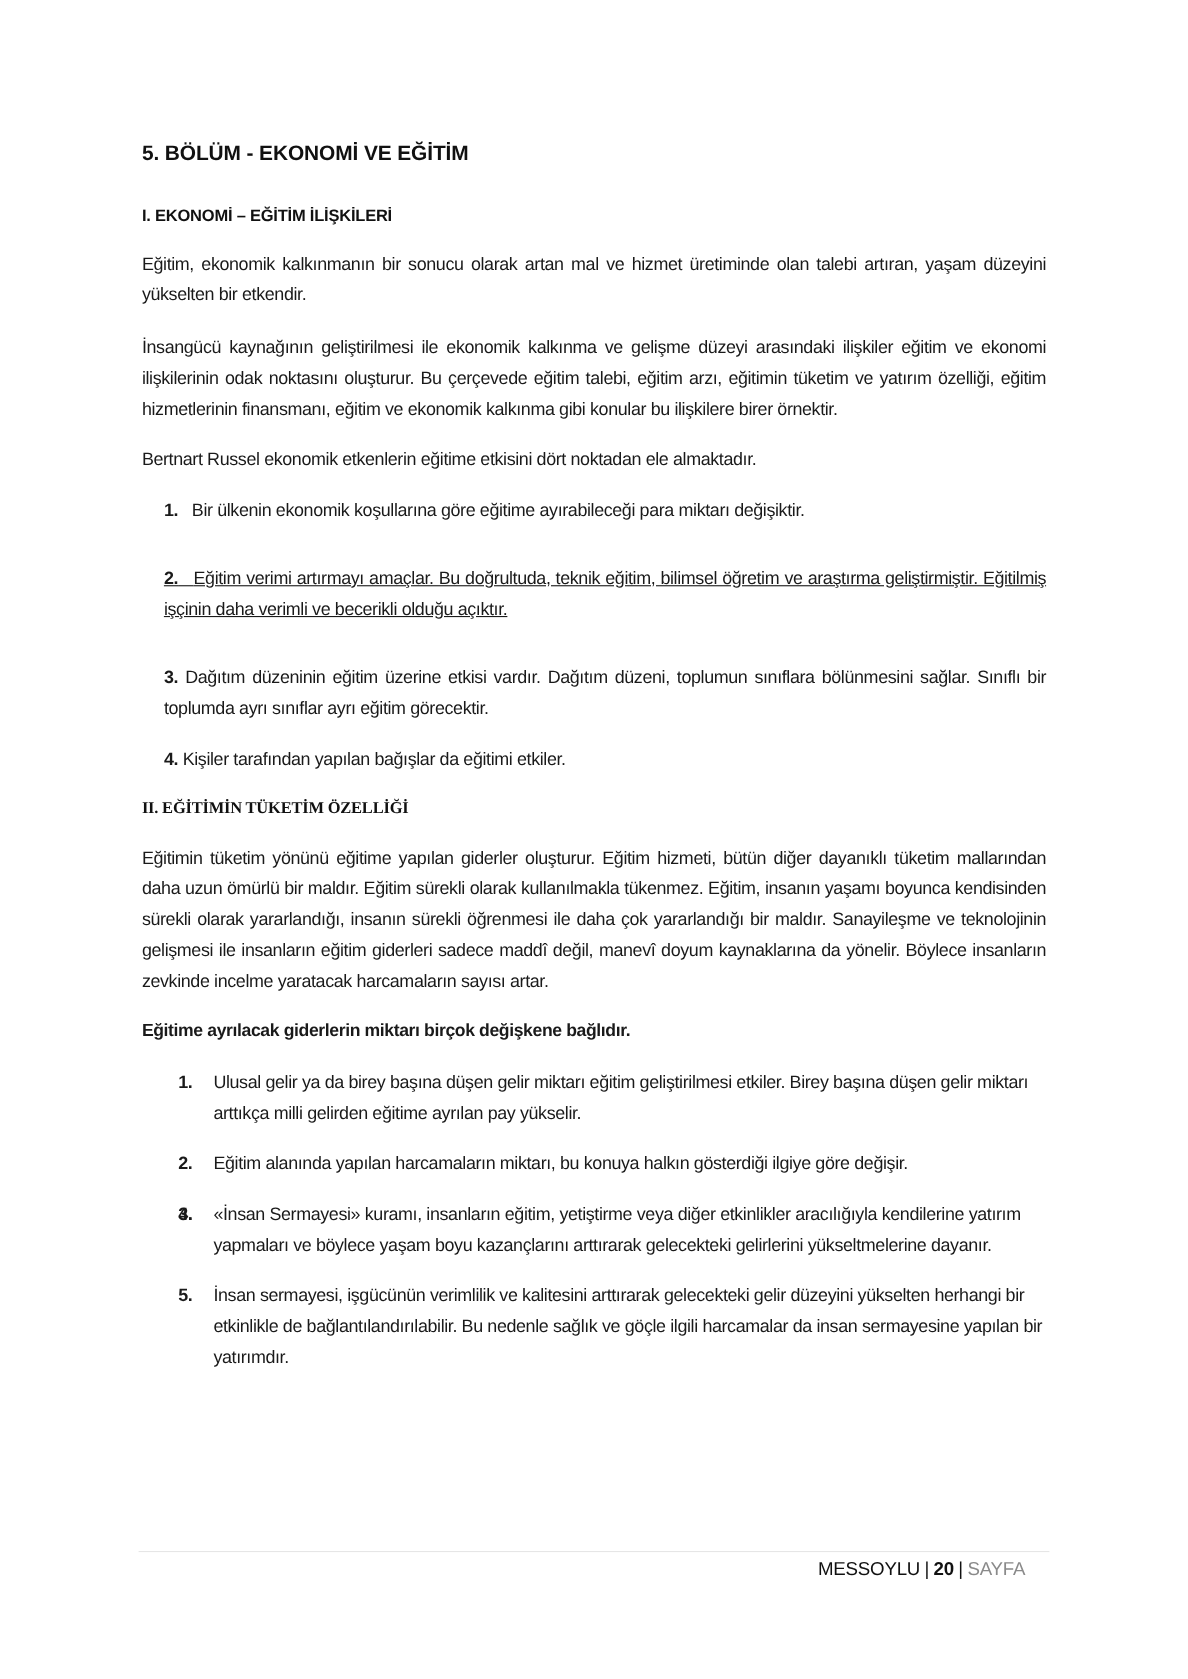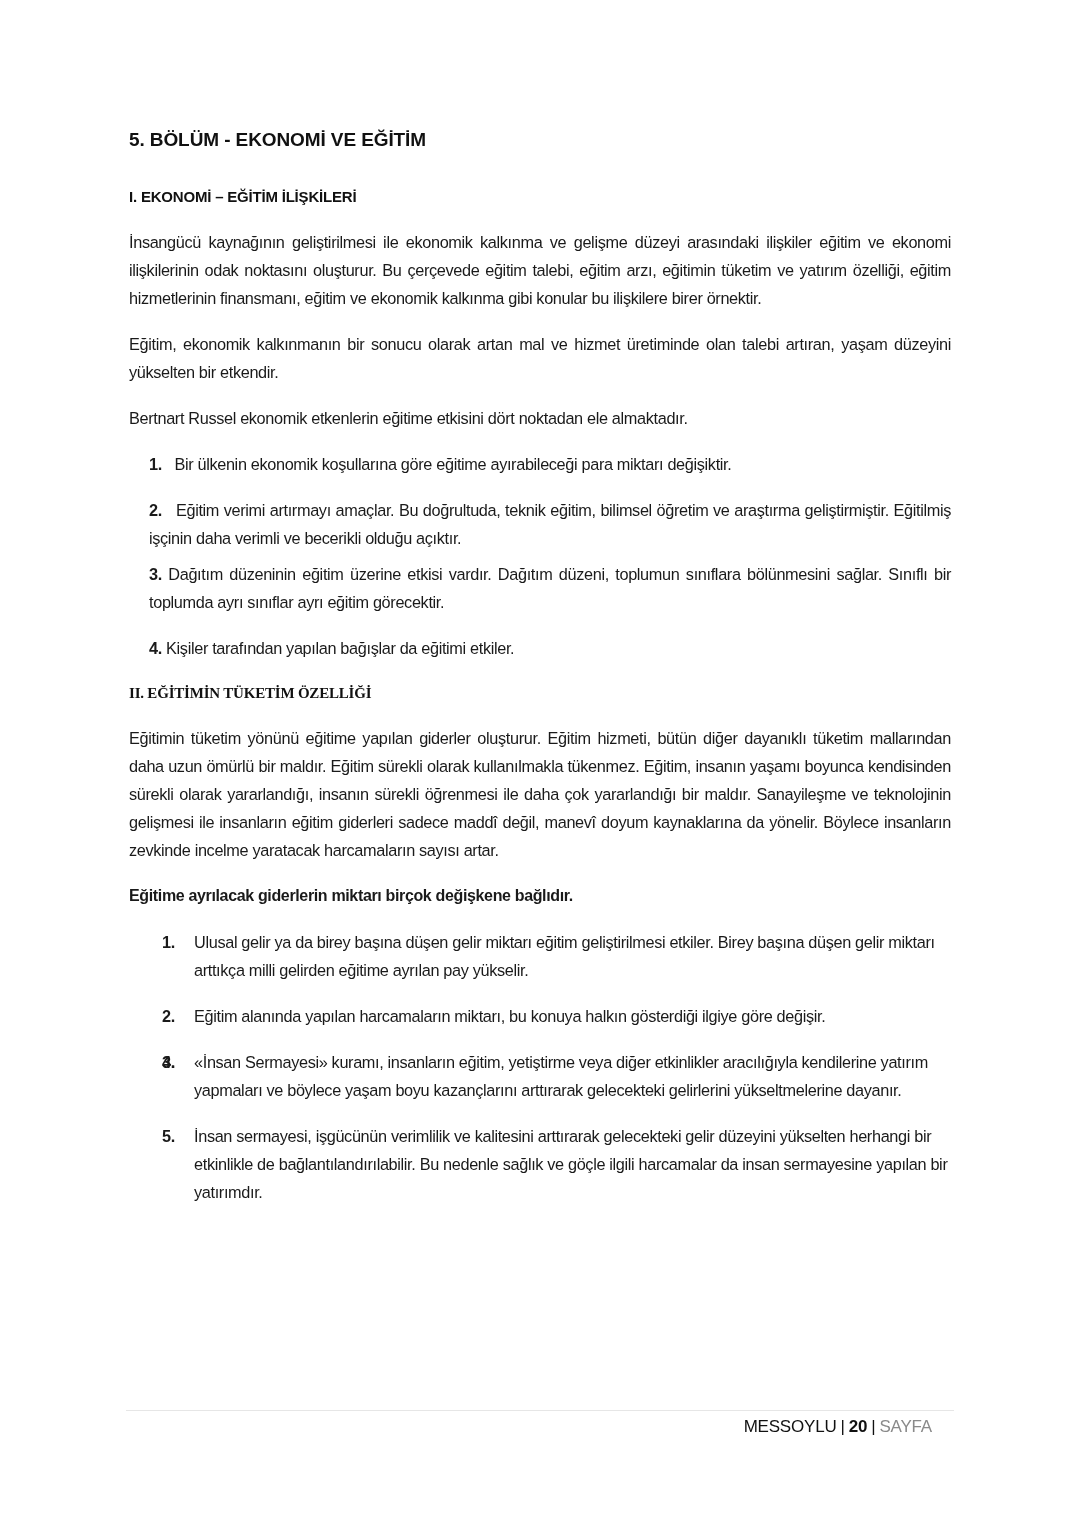--- a/index.html
+++ b/index.html
@@ -27,32 +27,32 @@
 </head>
 <body>
 
 <div class="page">
   <div class="content">
 
     <h1 class="h1">5. BÖLÜM - EKONOMİ VE EĞİTİM</h1>
 
     <h2 class="h2" style="margin-top:32px;">I. EKONOMİ – EĞİTİM İLİŞKİLERİ</h2>
 
+    <p class="para" style="margin-top:18px;">Eğitim, ekonomik kalkınmanın bir sonucu olarak artan mal ve hizmet üretiminde olan talebi artıran, yaşam düzeyini yükselten bir etkendir.</p>
     <p class="para" style="margin-top:20px;">İnsangücü kaynağının geliştirilmesi ile ekonomik kalkınma ve gelişme düzeyi arasındaki ilişkiler eğitim ve ekonomi ilişkilerinin odak noktasını oluşturur. Bu çerçevede eğitim talebi, eğitim arzı, eğitimin tüketim ve yatırım özelliği, eğitim hizmetlerinin finansmanı, eğitim ve ekonomik kalkınma gibi konular bu ilişkilere birer örnektir.</p>
-    <p class="para" style="margin-top:18px;">Eğitim, ekonomik kalkınmanın bir sonucu olarak artan mal ve hizmet üretiminde olan talebi artıran, yaşam düzeyini yükselten bir etkendir.</p>
     <p class="para" style="margin-top:18px;">Bertnart Russel ekonomik etkenlerin eğitime etkisini dört noktadan ele almaktadır.</p>
 
     <ul class="list1" style="margin-top:18px;">
       <li>
         <span class="num">1.</span>&nbsp;&nbsp;&nbsp;<span>Bir ülkenin ekonomik koşullarına göre eğitime ayırabileceği para miktarı değişiktir.</span>
       </li>
-      <li style="margin-top:18px;">
+      <li style="margin-top:34px;text-decoration:underline;">
         <span class="num">2.</span>&nbsp;&nbsp;&nbsp;<span>Eğitim verimi artırmayı amaçlar. Bu doğrultuda, teknik eğitim, bilimsel öğretim ve araştırma geliştirmiştir. Eğitilmiş işçinin daha verimli ve becerikli olduğu açıktır.</span>
       </li>
-      <li style="margin-top:8px;">
+      <li style="margin-top:34px;">
         <span class="num">3.</span> <span>Dağıtım düzeninin eğitim üzerine etkisi vardır. Dağıtım düzeni, toplumun sınıflara bölünmesini sağlar. Sınıflı bir toplumda ayrı sınıflar ayrı eğitim görecektir.</span>
       </li>
       <li style="margin-top:18px;">
         <span class="num">4.</span> <span>Kişiler tarafından yapılan bağışlar da eğitimi etkiler.</span>
       </li>
     </ul>
 
     <h2 class="h2" style="margin-top:20px;font-family:Liberation Serif, serif;">II. EĞİTİMİN TÜKETİM ÖZELLİĞİ</h2>
 
     <p class="para" style="margin-top:20px;">Eğitimin tüketim yönünü eğitime yapılan giderler oluşturur. Eğitim hizmeti, bütün diğer dayanıklı tüketim mallarından daha uzun ömürlü bir maldır. Eğitim sürekli olarak kullanılmakla tükenmez. Eğitim, insanın yaşamı boyunca kendisinden sürekli olarak yararlandığı, insanın sürekli öğrenmesi ile daha çok yararlandığı bir maldır. Sanayileşme ve teknolojinin gelişmesi ile insanların eğitim giderleri sadece maddî değil, manevî doyum kaynaklarına da yönelir. Böylece insanların zevkinde incelme yaratacak harcamaların sayısı artar.</p>

